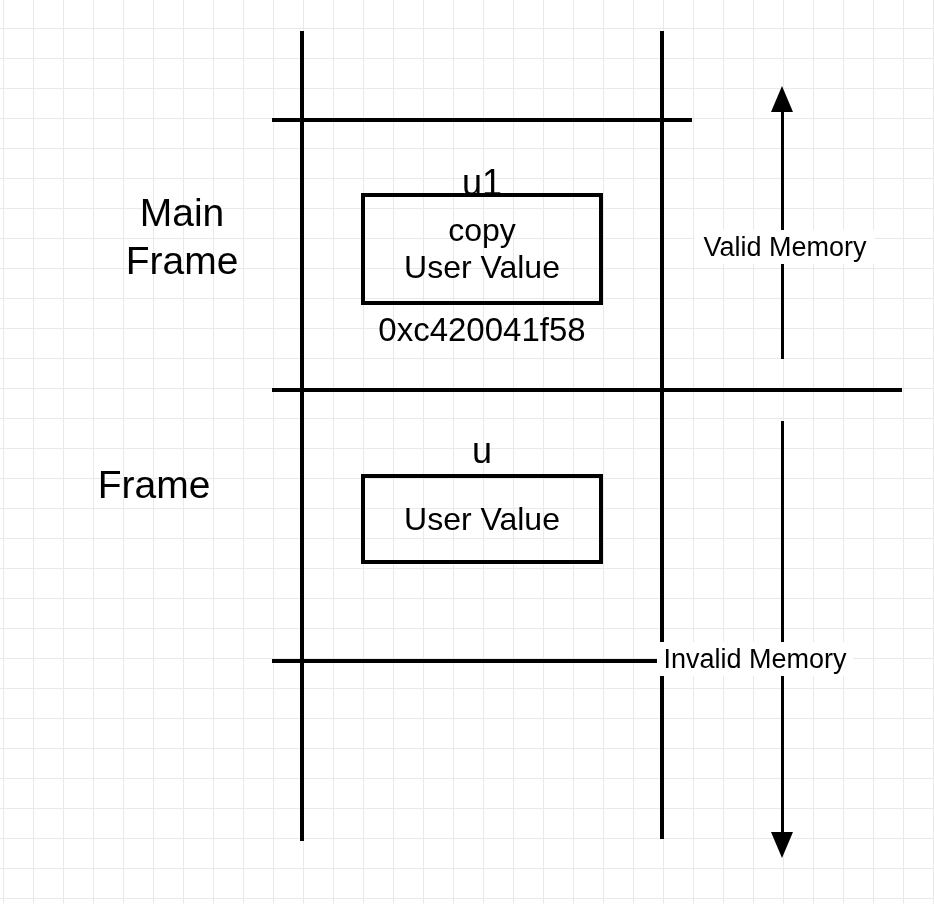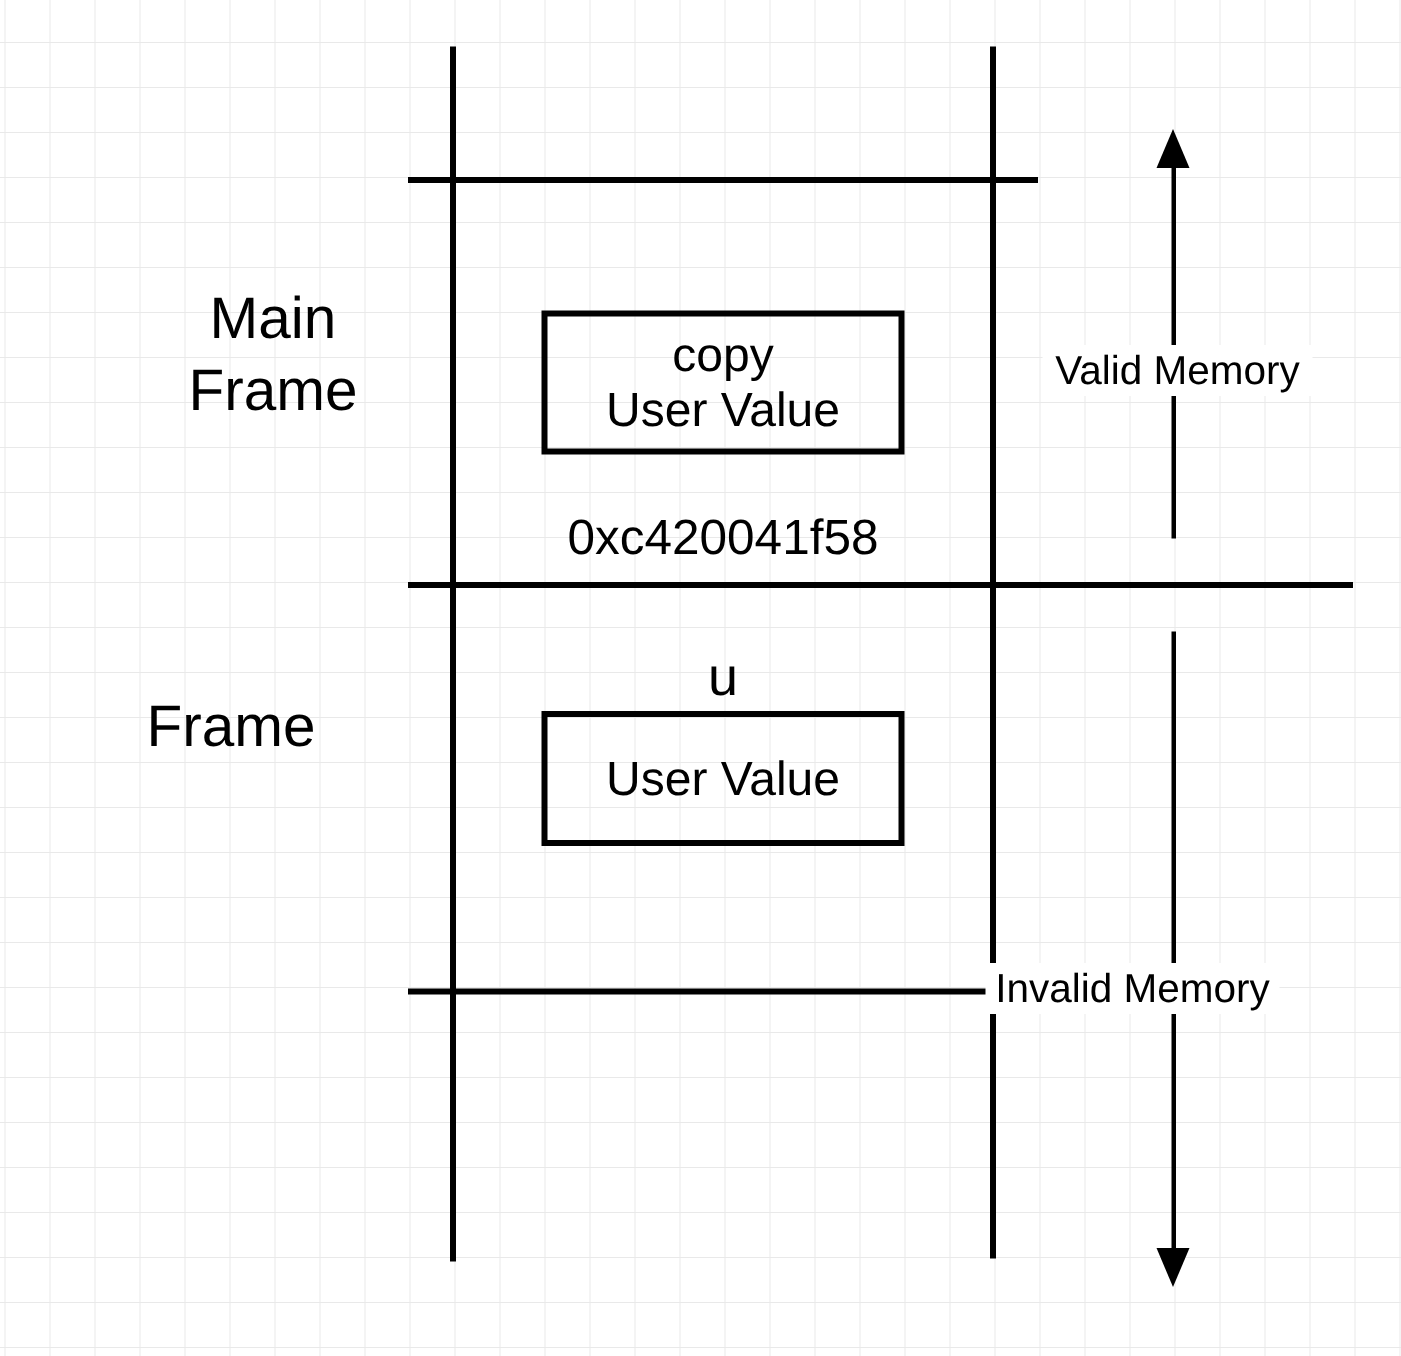--- a/index.html
+++ b/index.html
@@ -57,32 +57,31 @@
     box-sizing: border-box;
     background: transparent;
     display: flex;
     flex-direction: column;
     align-items: center;
     justify-content: center;
     text-align: center;
     font-size: 32px;
     line-height: 37px;
   }
-  .box-u1 { top: 207px; height: 96px; }
+  .box-u1 { top: 193px; height: 112px; }
   .box-u  { top: 474px; height: 90px; }
 
   .addr-label {
     position: absolute;
     left: 332px;
     width: 300px;
     height: 40px;
     line-height: 40px;
     text-align: center;
     font-size: 33px;
-    margin-top: 28px;
   }
   .addr-u1 { top: 310px; }
   .addr-u  { top: 573px; }
 
   
   .arrow-line { position: absolute; width: 3px; background: #000000; }
   .arrow-line.up   { left: 781px; top: 110px; height: 249px; }
   .arrow-line.down { left: 781px; top: 421px; height: 412px; }
   .arrowhead { position: absolute; width: 0; height: 0; }
   .arrowhead.up {
@@ -122,20 +121,21 @@
   <div class="ln h-bot"></div>
 
   <div class="frame-label main">
     <div>Main</div>
     <div>Frame</div>
   </div>
   <div class="frame-label create">
     <div>Frame</div>
   </div>
 
+  <div class="var-label var-u1">u1</div>
   <div class="value-box box-u1">
     <div>copy</div>
     <div>User Value</div>
   </div>
   <div class="addr-label addr-u1">0xc420041f58</div>
 
   <div class="var-label var-u">u</div>
   <div class="value-box box-u">
     <div>User Value</div>
   </div>

